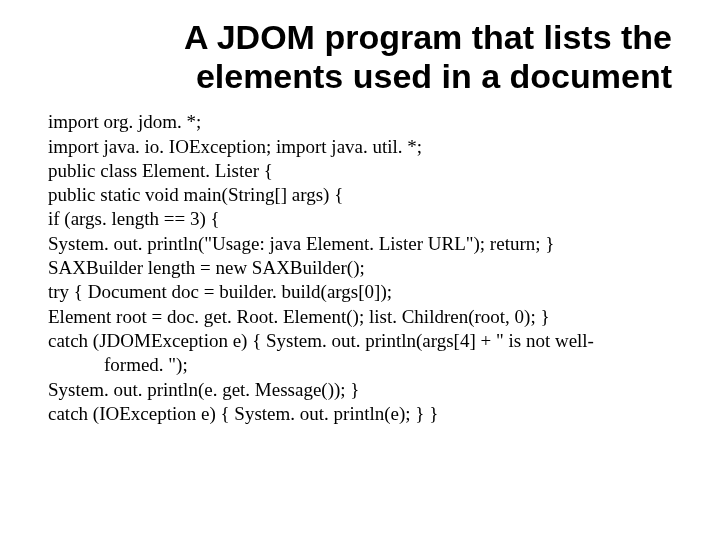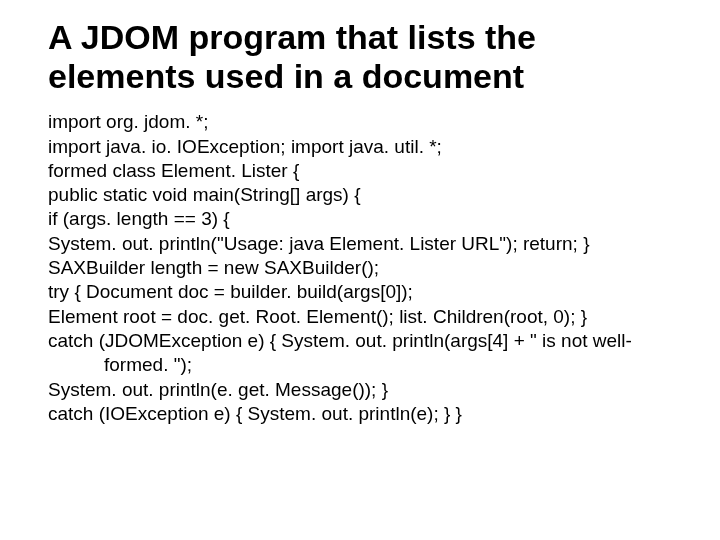--- a/index.html
+++ b/index.html
@@ -11,47 +11,47 @@
       width: 720px;
       height: 540px;
       background: #ffffff;
       font-family: Arial, Helvetica, sans-serif;
       padding: 18px 48px 20px 48px;
       overflow: hidden;
     }
     .title {
       font-size: 34px;
       font-weight: bold;
-      text-align: left;
+      text-align: right;
       line-height: 1.15;
       margin-bottom: 14px;
       color: #000;
     }
     .code-block {
       font-size: 19px;
       line-height: 1.28;
       color: #000;
-      font-family: Liberation Sans, sans-serif;
+      font-family: Liberation Serif, serif;
     }
     .code-line {
       display: block;
     }
     .hang {
       padding-left: 56px;
     }
   </style>
 </head>
 <body>
 
 <h1 class="title">A JDOM program that lists the elements used in a document</h1>
 
 <div class="code-block">
   <span class="code-line">import org. jdom. *;</span>
   <span class="code-line">import java. io. IOException; import java. util. *;</span>
-  <span class="code-line">formed class Element. Lister {</span>
+  <span class="code-line">public class Element. Lister {</span>
   <span class="code-line">public static void main(String[] args) {</span>
   <span class="code-line">if (args. length == 3) {</span>
   <span class="code-line">System. out. println("Usage: java Element. Lister URL"); return; }</span>
   <span class="code-line"> SAXBuilder length = new SAXBuilder();</span>
   <span class="code-line"> try { Document doc = builder. build(args[0]);</span>
   <span class="code-line">Element root = doc. get. Root. Element(); list. Children(root, 0); }</span>
   <span class="code-line"> catch (JDOMException e) { System. out. println(args[4] + " is not well-</span>
   <span class="code-line hang">formed. ");</span>
   <span class="code-line">System. out. println(e. get. Message()); }</span>
   <span class="code-line"> catch (IOException e) { System. out. println(e); } }</span>

